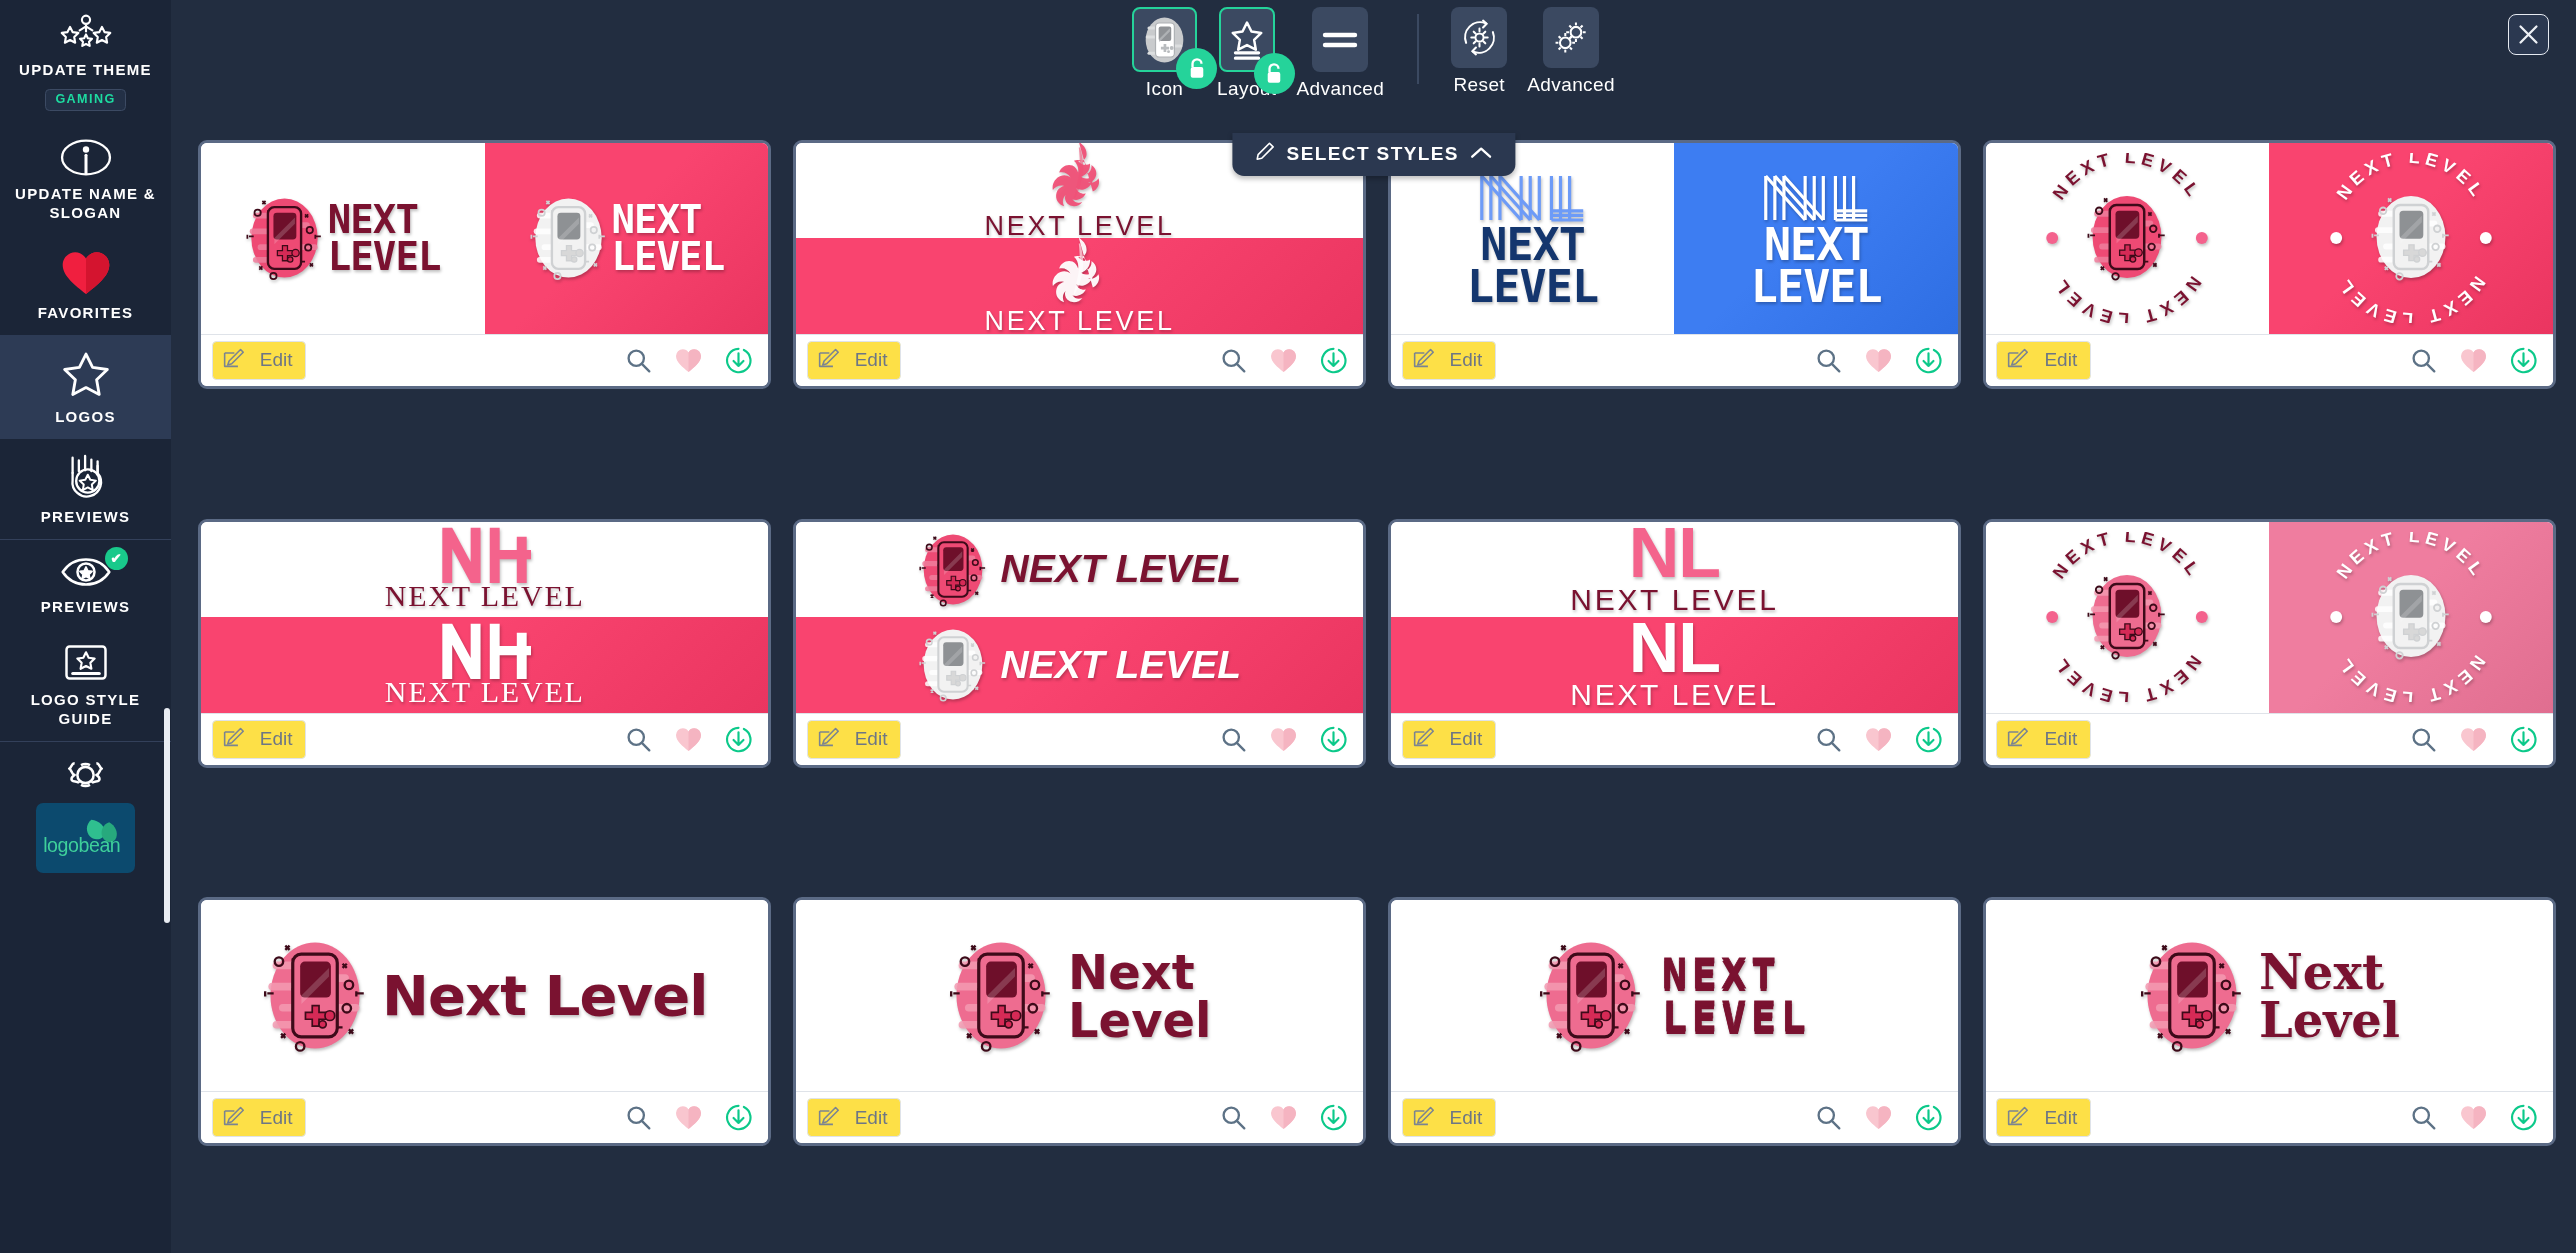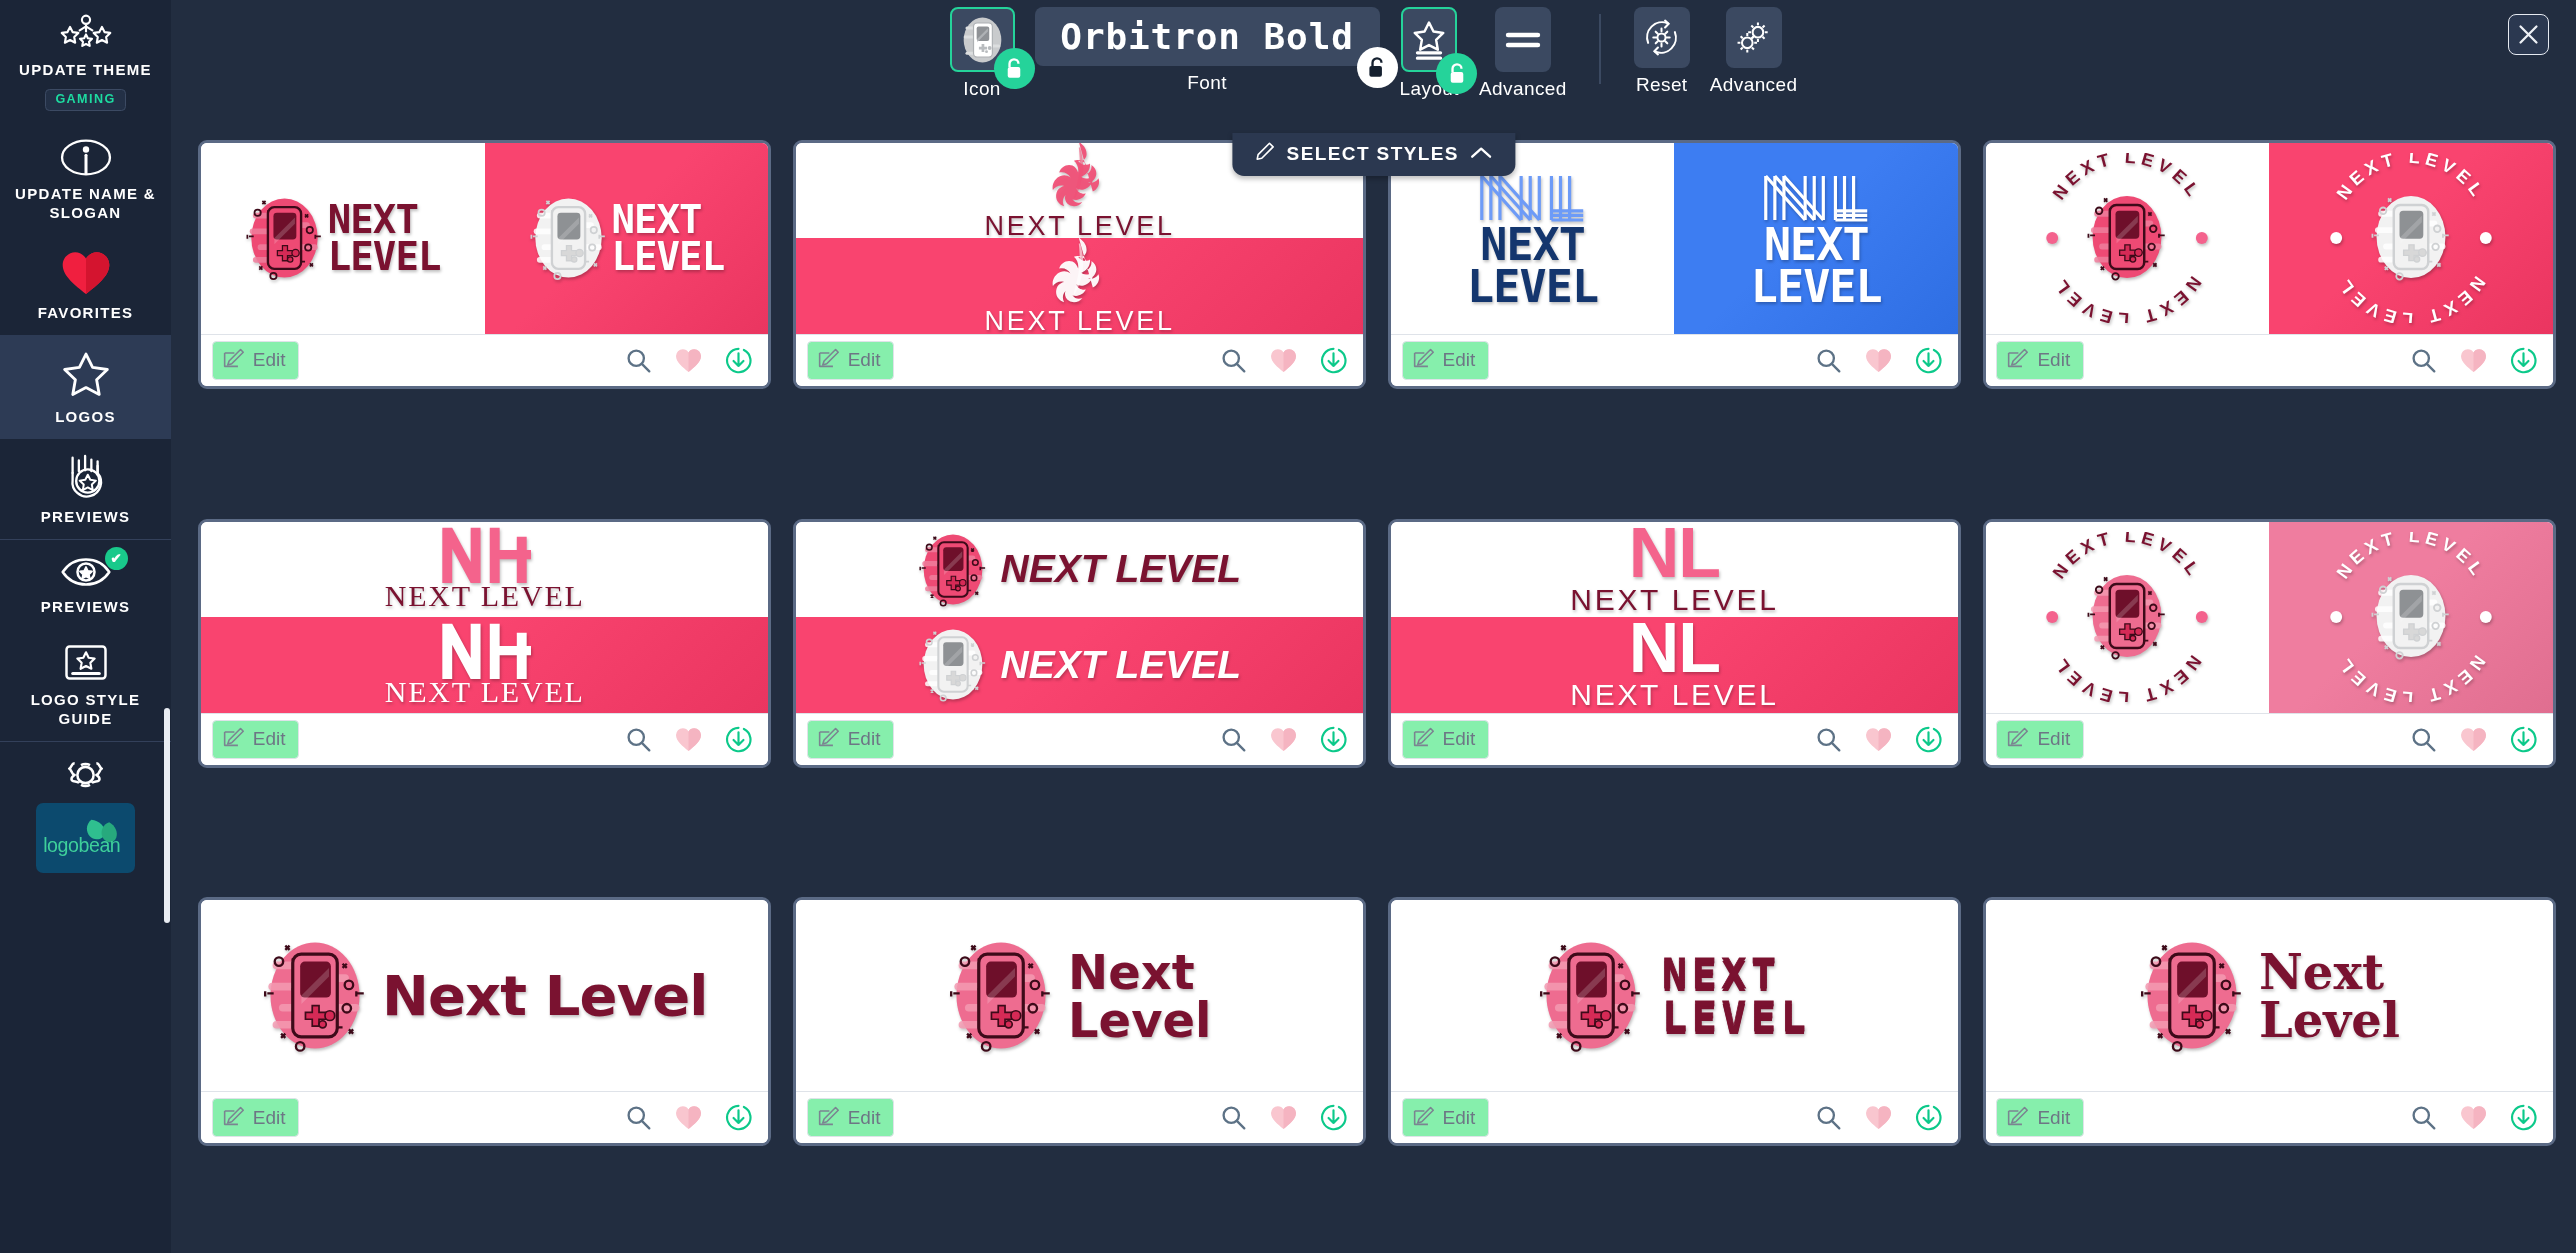--- a/index.html
+++ b/index.html
@@ -123,22 +123,22 @@
   .pane { flex:1; position:relative; display:flex; align-items:center; justify-content:center; overflow:hidden; }
   .card-canvas.horiz { flex-direction:column; }
   .card-canvas.horiz .pane { width:100%; }
 
   .card-foot {
     height:52px; border-top:0.9px solid #dfe3e9; background:#fff;
     display:flex; align-items:center; justify-content:space-between;
     padding:0 16px 0 10.8px;
   }
   .edit-btn {
-    display:flex; align-items:center; gap:8px;
-    border:0.9px solid #dfe3e9; border-radius:4.5px; background:#86efac;
+    display:flex; align-items:center; gap:15px;
+    border:0.9px solid #dfe3e9; border-radius:4.5px; background:#fde047;
     padding:4.5px 12.6px 4.5px 9px; cursor:pointer;
   }
   .edit-btn span { font-size:19px; color:#6d7685; }
   .foot-icons { display:flex; align-items:center; gap:23px; }
   .foot-icons > div { cursor:pointer; display:flex; }
 
   
   .gb-wrap { display:flex; align-items:center; justify-content:center; gap:3.6px; }
   .logo-txt { line-height:.95; }
   .shadowed { filter:drop-shadow(1.8px 2.7px 1.8px rgba(0,0,0,.25)); }
@@ -280,30 +280,20 @@
         <div class="lock on">
           <svg width="18" height="21.5" viewBox="0 0 20 24">
               <path d="M5 10V6.5a5 5 0 0 1 10 0" fill="none" stroke="#fff" stroke-width="2.6"></path>
               <rect x="3" y="10" width="14" height="12" rx="2.2" fill="#fff"></rect>
             </svg>
         </div>
         <div class="tb-label">Icon</div>
       </div>
 
 
-      <div class="tb-item">
-        <div class="tb-tile font-tile">Orbitron Bold</div>
-        <div class="lock off" style="right:-18px;bottom:5.4px;">
-          <svg width="18" height="21.5" viewBox="0 0 20 24">
-              <path d="M5 10V6.5a5 5 0 0 1 10 0" fill="none" stroke="#15202f" stroke-width="2.6"></path>
-              <rect x="1.5" y="10" width="14" height="12" rx="2.2" fill="#15202f"></rect>
-            </svg>
-        </div>
-        <div class="tb-label">Font</div>
-      </div>
 
       <div class="tb-item">
         <div class="tb-tile sel" style="width:56px;height:65px;">
           <svg width="36" height="41" viewBox="0 0 40 46" fill="none" stroke="#fff" stroke-width="2.8" stroke-linejoin="round">
             <path d="M20 4l5 10 11 1.6-8 7.8 1.9 11L20 29.3 10.1 34.4 12 23.4 4 15.6 15 14z"></path>
             <path d="M7 38h26M7 44h26" stroke-linecap="round" stroke-width="3.6"></path>
           </svg>
         </div>
         <div class="lock on" style="right:-18px;bottom:5.4px;">
           <svg width="18" height="21.5" viewBox="0 0 20 24">

